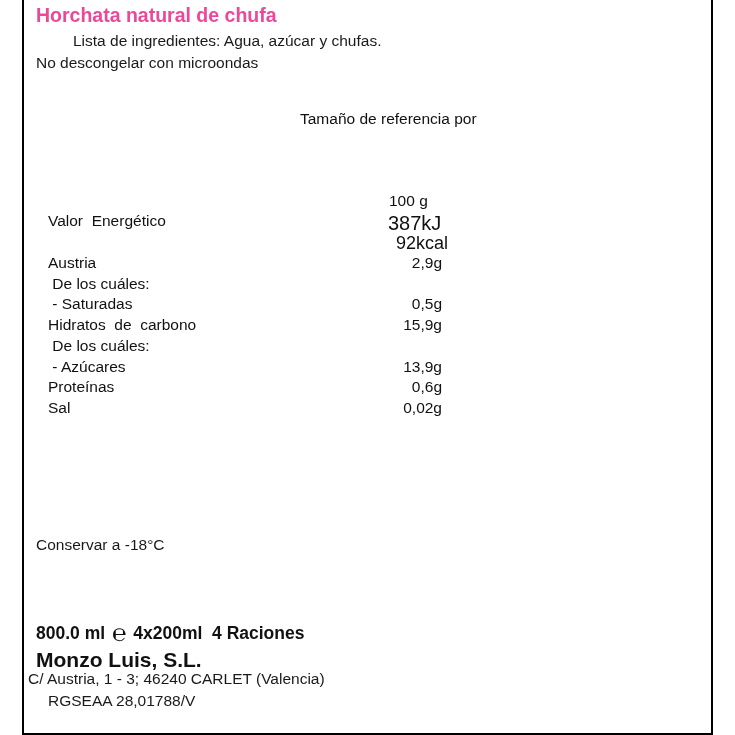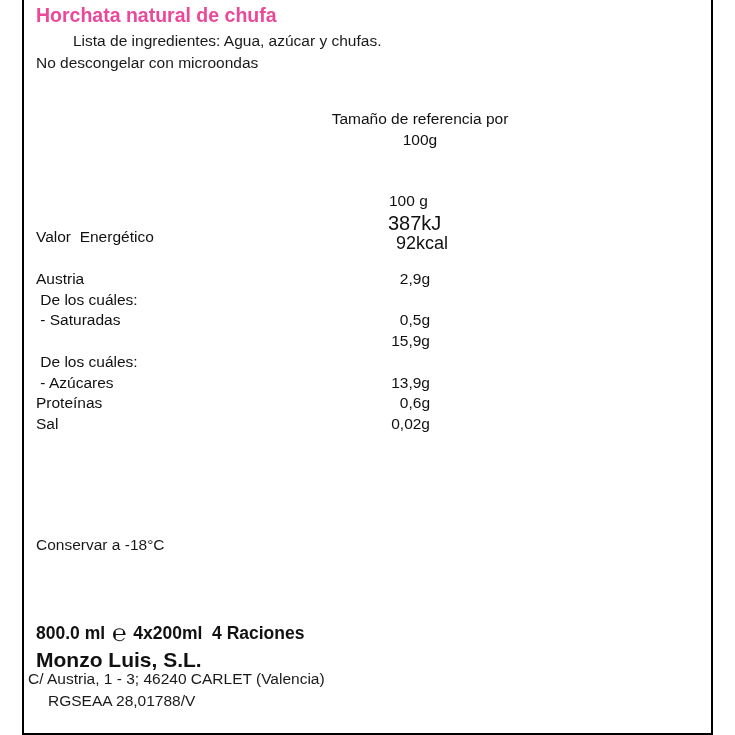--- a/index.html
+++ b/index.html
@@ -36,33 +36,31 @@
       color: #ec4899;
     }
     .line {
       font-size: 15.5px;
       color: #1a1a1a;
     }
     .ref-header {
       left: 300px;
       top: 108px;
       width: 240px;
-      text-align: center;
       font-size: 15.5px;
       line-height: 21px;
       white-space: normal;
     }
     .nut-row {
       position: absolute;
-      left: 36px;
+      left: 48px;
       width: 420px;
       height: 21px;
       font-size: 15.5px;
       line-height: 21px;
-      margin-top: 16px;
     }
     .nut-name {
       position: absolute;
       left: 0;
       top: 0;
       white-space: pre;
     }
     .nut-value {
       position: absolute;
       right: 26px;
@@ -106,21 +104,20 @@
 <body>
 
 <div class="label-box"></div>
 
 <div class="abs title">Horchata natural de chufa</div>
 <div class="abs line" style="left:36px; top:32px;margin-left:37px;">Lista de ingredientes: Agua, azúcar y chufas.</div>
 <div class="abs line" style="left:36px; top:54px;">No descongelar con microondas</div>
 
 <div class="abs ref-header">
   <div>Tamaño de referencia por</div>
-  <div>100g</div>
 </div>
 
 <div class="col-header">100 g</div>
 
 <div class="nut-row" style="top:210px;">
   <span class="nut-name">Valor  Energético</span>
 </div>
 <div class="kj">387kJ</div>
 <div class="kcal">92kcal</div>
 
@@ -131,20 +128,21 @@
     </div>
     <div class="nut-row" style="top: 272.7px;">
       <span class="nut-name"> De los cuáles:</span>
       <span class="nut-value"></span>
     </div>
     <div class="nut-row" style="top: 293.4px;">
       <span class="nut-name"> - Saturadas</span>
       <span class="nut-value">0,5g</span>
     </div>
     <div class="nut-row" style="top: 314.1px;">
+      <span class="nut-name">Hidratos  de  carbono</span>
       <span class="nut-value">15,9g</span>
     </div>
     <div class="nut-row" style="top: 334.8px;">
       <span class="nut-name"> De los cuáles:</span>
       <span class="nut-value"></span>
     </div>
     <div class="nut-row" style="top: 355.5px;">
       <span class="nut-name"> - Azúcares</span>
       <span class="nut-value">13,9g</span>
     </div>

